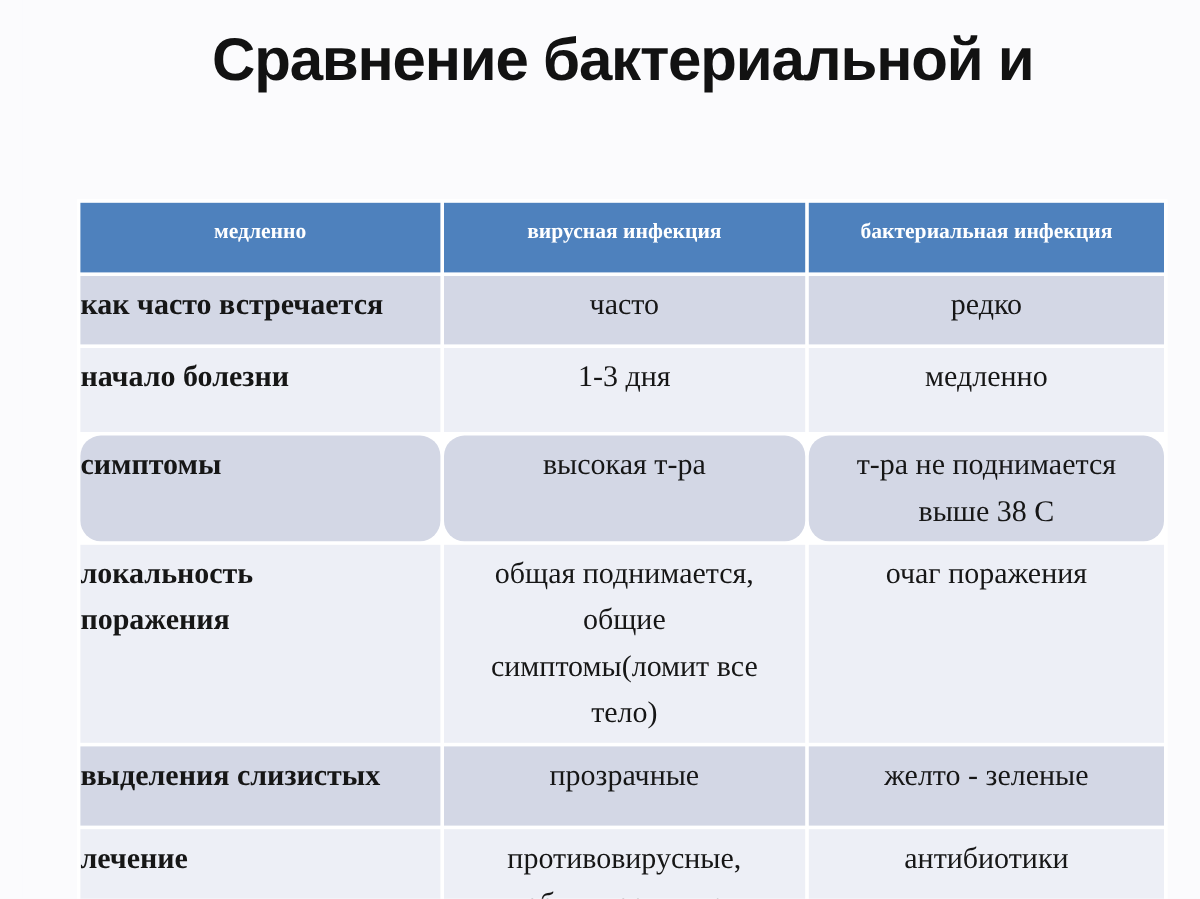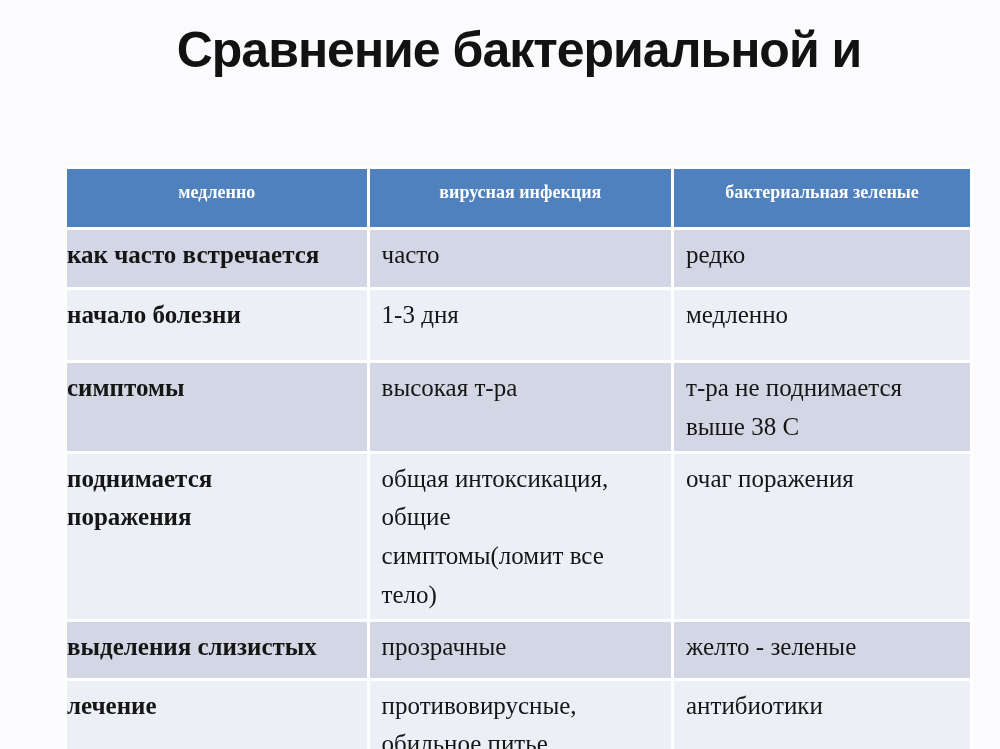--- a/index.html
+++ b/index.html
@@ -61,33 +61,34 @@
     font-weight: 700;
     font-size: 18px;
     line-height: 1.2;
     padding-top: 13px;
     text-align: center;
   }
   tbody td {
     font-size: 25px;
     line-height: 1.55;
     padding: 6px 12px 4px;
+    text-align: center;
   }
   tbody td.feature {
     font-weight: 700;
     text-align: left;
     padding-left: 0;
   }
   tbody tr:nth-child(odd) td { background: var(--row-odd-bg); }
   tbody tr:nth-child(even) td { background: var(--row-even-bg); }
   tr.r1 td { height: 57px; }
   tr.r2 td { height: 70px; }
-  tr.r3 td { height: 80px; }
+  tr.r3 td { height: 80px; border-radius: 17px; }
   tr.r4 td { height: 148px; }
-  tr.r5 td { height: 56px; }
+  tr.r5 td { height: 66px; }
   tr.r6 td { height: 84px; }
 </style>
 </head>
 <body>
 
 <div class="slide">
 
   <h1 class="title">
     <span class="line">Сравнение бактериальной и</span>
   </h1>
@@ -95,44 +96,44 @@
   <table class="comparison">
     <colgroup>
       <col style="width:33.4%">
       <col style="width:33.6%">
       <col style="width:33.0%">
     </colgroup>
     <thead>
       <tr>
         <th>медленно</th>
         <th>вирусная инфекция</th>
-        <th>бактериальная зеленые</th>
+        <th>бактериальная инфекция</th>
       </tr>
     </thead>
     <tbody>
       <tr class="r1">
         <td class="feature">как часто встречается</td>
         <td>часто</td>
         <td>редко</td>
       </tr>
       <tr class="r2">
         <td class="feature">начало болезни</td>
         <td>1-3 дня</td>
         <td>медленно</td>
       </tr>
       <tr class="r3">
         <td class="feature">симптомы</td>
         <td>высокая т-ра</td>
         <td>т-ра не поднимается
 выше 38 С</td>
       </tr>
       <tr class="r4">
-        <td class="feature">поднимается
+        <td class="feature">локальность
 поражения</td>
-        <td>общая интоксикация,
+        <td>общая поднимается,
 общие
 симптомы(ломит все
 тело)</td>
         <td>очаг поражения</td>
       </tr>
       <tr class="r5">
         <td class="feature">выделения слизистых</td>
         <td>прозрачные</td>
         <td>желто - зеленые</td>
       </tr>

